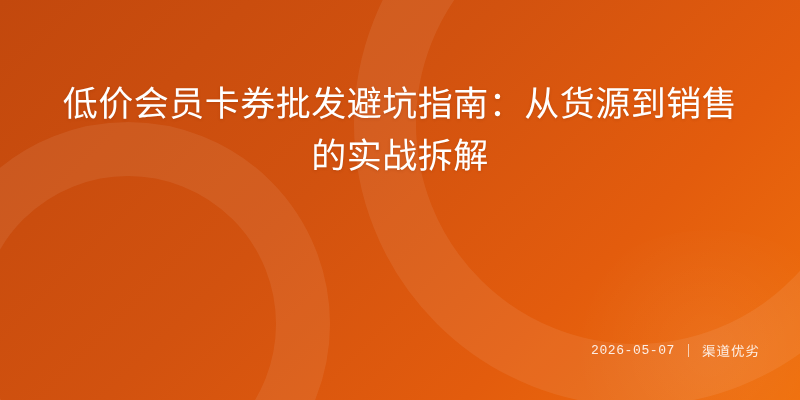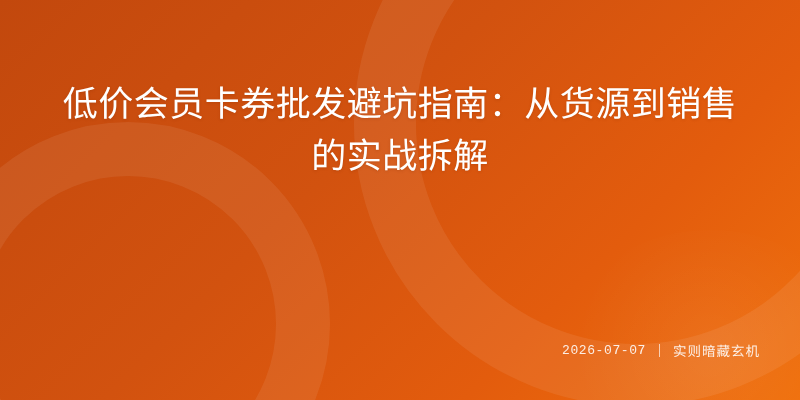--- a/index.html
+++ b/index.html
@@ -139,18 +139,18 @@
   </div>
 
   <div class="content">
 
     <h1 class="cover-title">低价会员卡券批发避坑指南：从货源到销售的实战拆解</h1>
 
 
   </div>
 
   <div class="cover-meta">
-    <span class="meta-date">2026-07-07</span>
+    <span class="meta-date">2026-05-07</span>
     <span class="meta-sep"></span>
-    <span class="meta-author">实则暗藏玄机</span>
+    <span class="meta-author">渠道优劣</span>
   </div>
 
 </div>
 
 </body></html>

